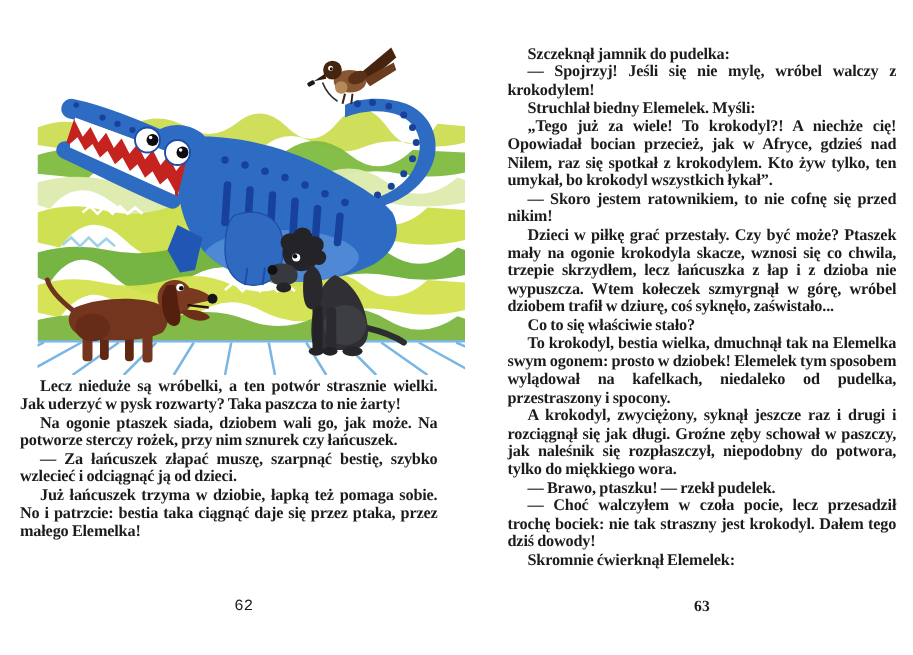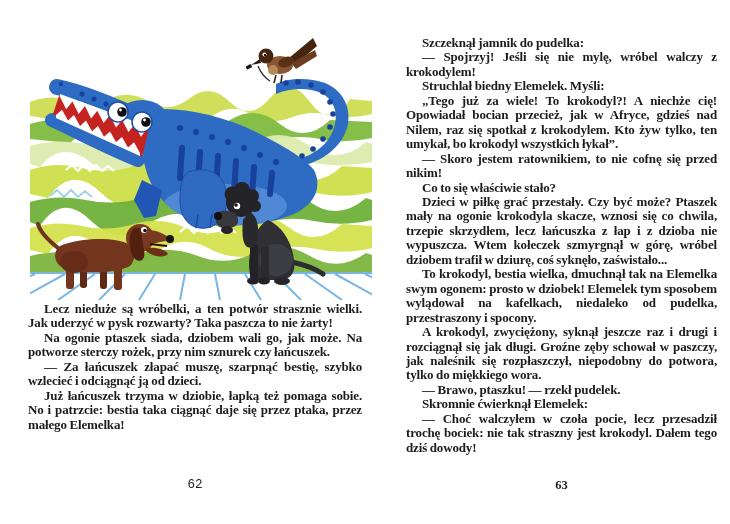--- a/index.html
+++ b/index.html
@@ -8,21 +8,21 @@
     background:#ffffff;color:#1c1c1c;
     font-family:"Liberation Serif", serif;
   }
   .book-spread{position:absolute;inset:0;background:#ffffff;}
   .text-block{
     position:absolute;text-align:justify;
     font-size:13px;line-height:14.45px;
     letter-spacing:-0.15px;word-spacing:-0.4px;font-weight:bold;
   }
   .text-block p{margin:0;text-indent:16px;}
-  #left-text{left:28px;top:302px;width:334px;}
+  #left-text{left:16px;top:302px;width:334px;}
   #right-text{left:406px;top:36px;width:311px;}
   .page-number{
     position:absolute;top:478px;font-size:12.5px;text-align:center;
   }
   #left-page-number{left:28px;width:334px;font-family:Liberation Mono, monospace;}
   #right-page-number{left:406px;width:311px;font-weight:bold;}
   #illustration{position:absolute;left:30px;top:20px;width:342px;height:280px;}
 </style>
 </head>
 <body>
@@ -199,25 +199,25 @@
     <p>— Za łańcuszek złapać muszę, szarpnąć bestię, szybko wzlecieć i odciągnąć ją od dzieci.</p>
     <p>Już łańcuszek trzyma w dziobie, łapką też pomaga sobie. No i patrzcie: bestia taka ciągnąć daje się przez ptaka, przez małego Elemelka!</p>
   </div>
 
   <div id="right-text" class="text-block">
     <p>Szczeknął jamnik do pudelka:</p>
     <p>— Spojrzyj! Jeśli się nie mylę, wróbel walczy z krokodylem!</p>
     <p>Struchlał biedny Elemelek. Myśli:</p>
     <p>„Tego już za wiele! To krokodyl?! A niechże cię! Opowiadał bocian przecież, jak w Afryce, gdzieś nad Nilem, raz się spotkał z krokodylem. Kto żyw tylko, ten umykał, bo krokodyl wszystkich łykał”.</p>
     <p>— Skoro jestem ratownikiem, to nie cofnę się przed nikim!</p>
+    <p>Dzieci w piłkę grać przestały. Czy być może? Ptaszek mały na ogonie krokodyla skacze, wznosi się co chwila, trzepie skrzydłem, lecz łańcuszka z łap i z dzioba nie wypuszcza. Wtem kołeczek szmyrgnął w górę, wróbel dziobem trafił w dziurę, coś syknęło, zaświstało...</p>
     <p>Co to się właściwie stało?</p>
-    <p>Dzieci w piłkę grać przestały. Czy być może? Ptaszek mały na ogonie krokodyla skacze, wznosi się co chwila, trzepie skrzydłem, lecz łańcuszka z łap i z dzioba nie wypuszcza. Wtem kołeczek szmyrgnął w górę, wróbel dziobem trafił w dziurę, coś syknęło, zaświstało...</p>
     <p>To krokodyl, bestia wielka, dmuchnął tak na Elemelka swym ogonem: prosto w dziobek! Elemelek tym sposobem wylądował na kafelkach, niedaleko od pudelka, przestraszony i spocony.</p>
     <p>A krokodyl, zwyciężony, syknął jeszcze raz i drugi i rozciągnął się jak długi. Groźne zęby schował w paszczy, jak naleśnik się rozpłaszczył, niepodobny do potwora, tylko do miękkiego wora.</p>
     <p>— Brawo, ptaszku! — rzekł pudelek.</p>
+    <p>— Choć walczyłem w czoła pocie, lecz przesadził trochę bociek: nie tak straszny jest krokodyl. Dałem tego dziś dowody!</p>
     <p>Skromnie ćwierknął Elemelek:</p>
-    <p>— Choć walczyłem w czoła pocie, lecz przesadził trochę bociek: nie tak straszny jest krokodyl. Dałem tego dziś dowody!</p>
   </div>
 
   <div id="left-page-number" class="page-number">62</div>
   <div id="right-page-number" class="page-number">63</div>
 
 </div>
 
 </body></html>

